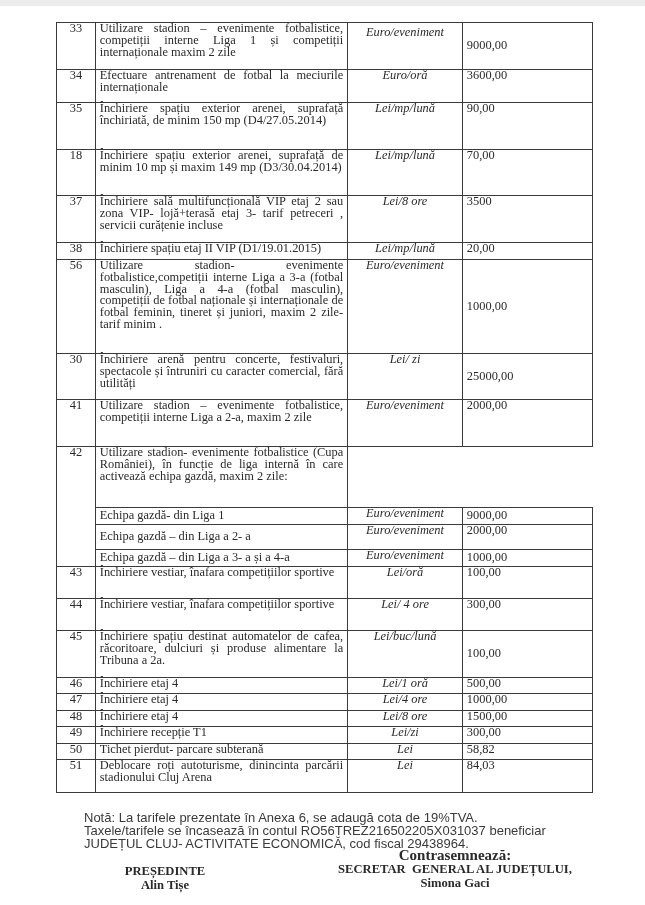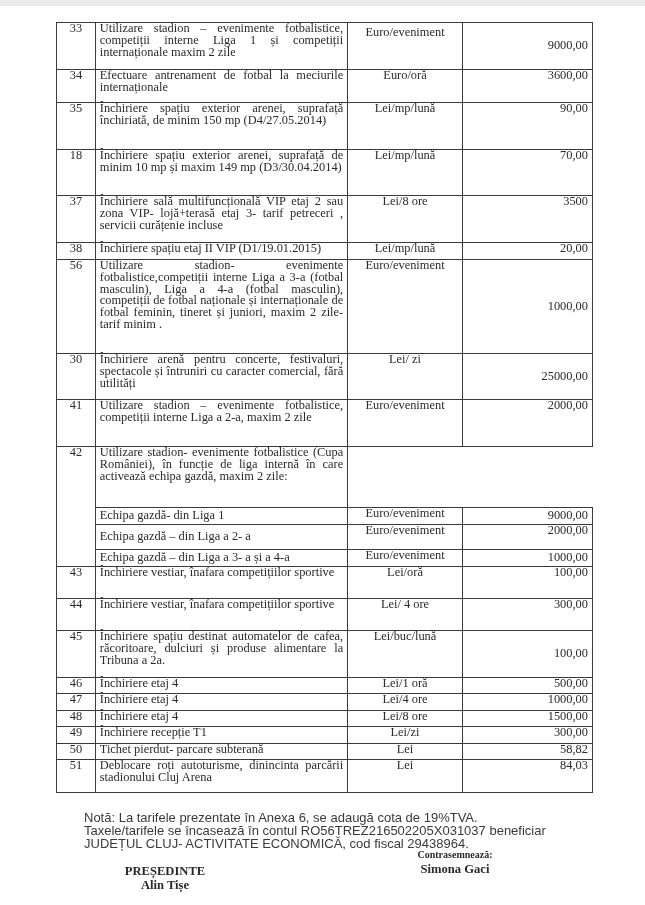--- a/index.html
+++ b/index.html
@@ -4,23 +4,23 @@
 <style>
   html, body { margin:0; padding:0; background:#ffffff; }
   body { width:645px; height:905px; position:relative; overflow:hidden;
          font-family:"Liberation Serif", "DejaVu Serif", serif; color:#2a2a2a; }
   .topbar { position:absolute; left:0; top:0; width:645px; height:6px; background:#ececec; }
   table.tarife { position:absolute; left:56px; top:22px; width:537px;
                  border-collapse:collapse; font-size:12.4px; line-height:11.8px;border-radius:27px; }
   table.tarife td { border:1.3px solid #3a3a3a; padding:0 4px; vertical-align:top; }
   td.nr { width:30px; text-align:center; vertical-align:middle; padding:0; }
   td.desc { width:245px; text-align:justify; text-align-last:left; }
-  td.unit { width:106px; text-align:center; vertical-align:middle; }
+  td.unit { width:106px; text-align:center; vertical-align:middle;font-style:italic; }
   td.unit.top { vertical-align:top; padding-top:4px; }
-  td.val { width:122px; text-align:right; padding-right:6px; }
+  td.val { width:122px; text-align:left; padding-right:6px; }
   td.val.mid { vertical-align:middle; }
   td.blank { border-right:none !important; border-top:1.3px solid #3a3a3a; }
   .note { position:absolute; left:84px; top:811px; width:520px; font-size:13px; line-height:13px; color:#3a3a3a;
           font-family:"Liberation Sans", "DejaVu Sans", sans-serif; }
   .sig { position:absolute; font-weight:bold; font-size:12.6px; line-height:14px; text-align:center; color:#2a2a2a; }
   .sig-left { left:100px; top:864px; width:130px; }
   .sig-right { left:330px; top:848px; width:250px; }
 </style>
 </head>
 <body>
@@ -184,15 +184,16 @@
   <div>Notă: La tarifele prezentate în Anexa 6,  se adaugă cota de 19%TVA.</div>
   <div>Taxele/tarifele se încasează în contul RO56TREZ216502205X031037 beneficiar JUDEȚUL CLUJ- ACTIVITATE ECONOMICĂ, cod fiscal 29438964.</div>
 </div>
 
 <div class="sig sig-left">
   <div>PREȘEDINTE</div>
   <div>Alin Tișe</div>
 </div>
 
 <div class="sig sig-right">
-  <div style="font-size:10px;text-align:center;">Contrasemnează:</div>
+  <div style="font-size:15px;text-align:center;">Contrasemnează:</div>
+  <div style="white-space:pre;">SECRETAR  GENERAL AL JUDEȚULUI,</div>
   <div>Simona Gaci</div>
 </div>
 
 </body></html>

